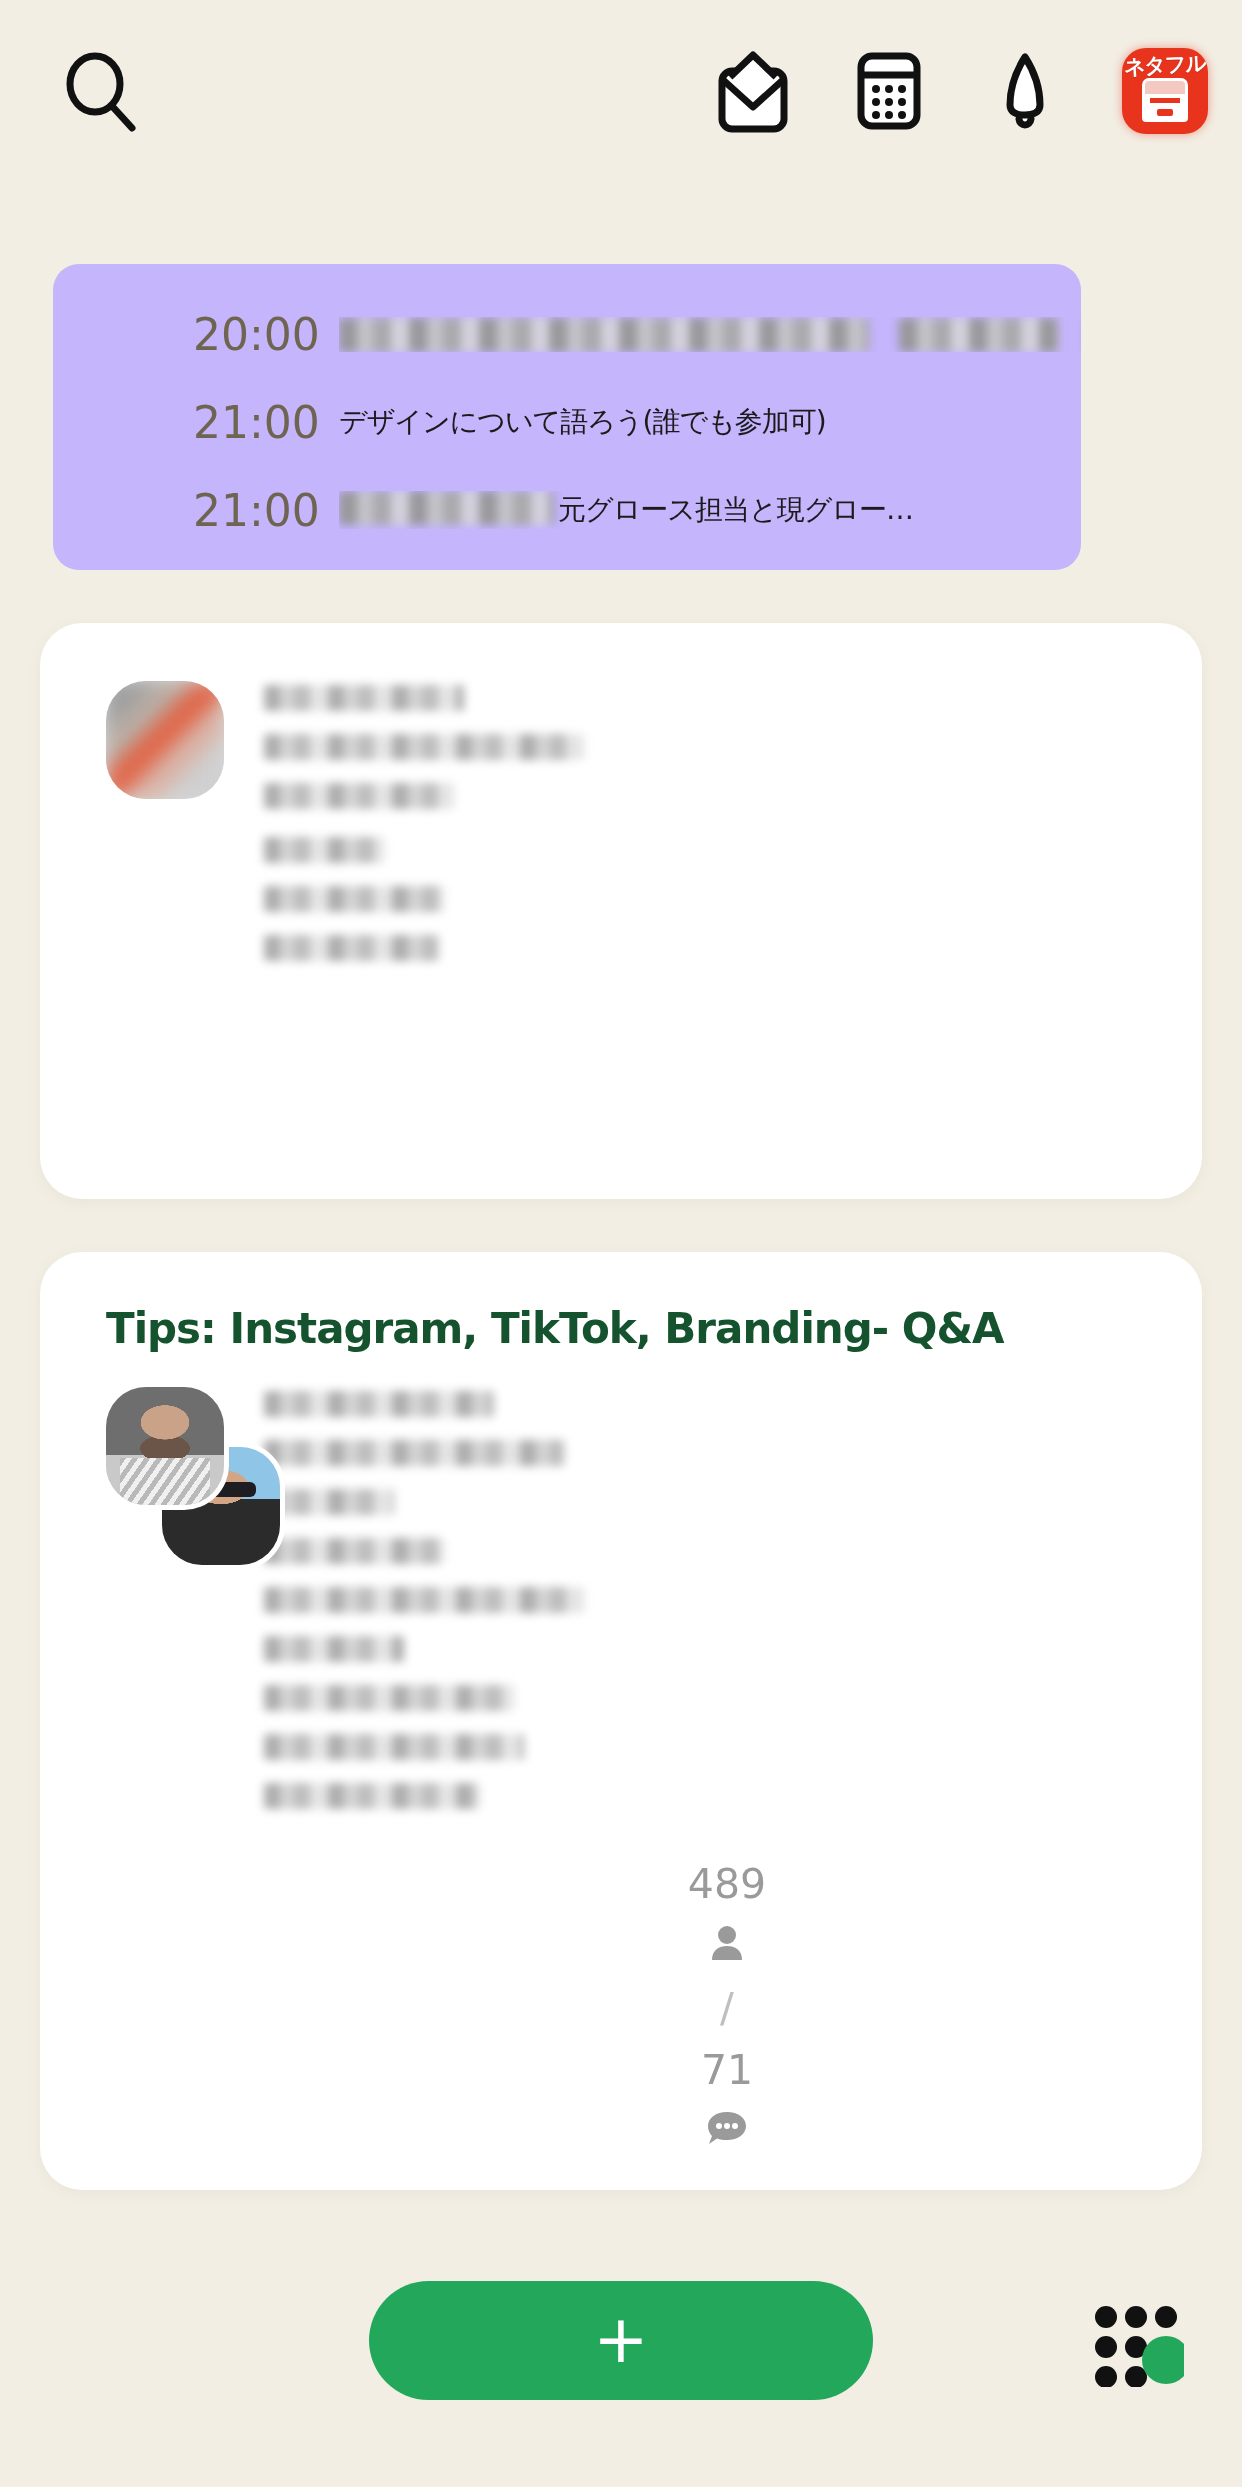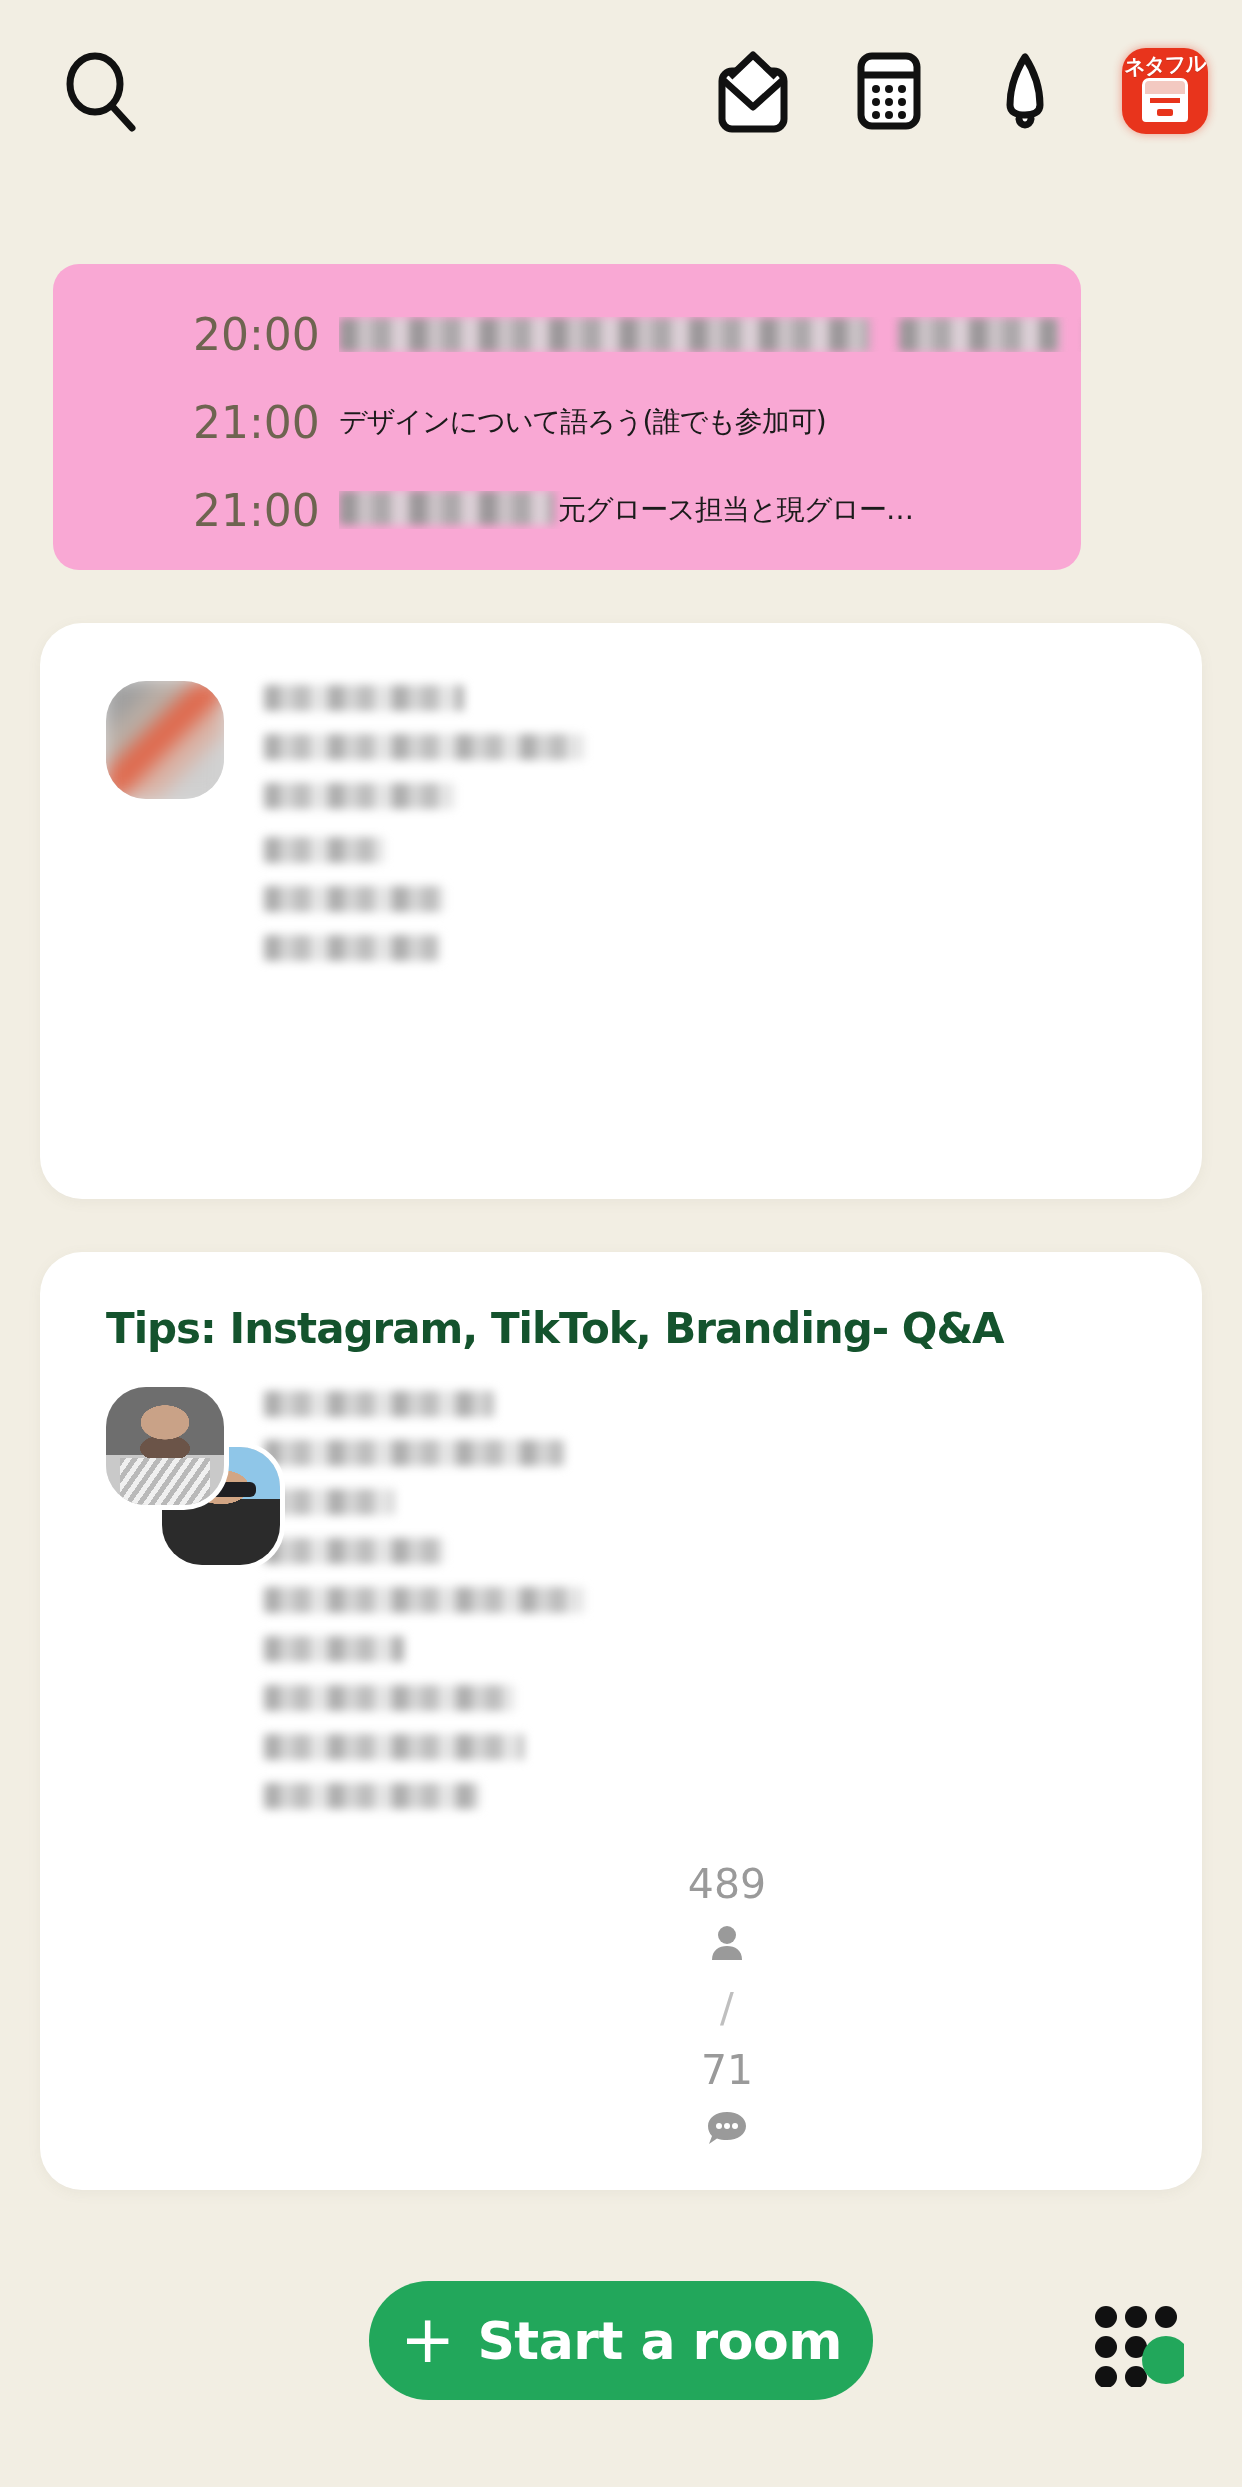--- a/index.html
+++ b/index.html
@@ -49,21 +49,21 @@
     background:#E8341C;
   }
   .avatar-badge .glyph:after{
     content:""; position:absolute; left:12px; right:12px; bottom:3px; height:7px;
     background:#E8341C; border-radius:2px;
   }
 
   
   .events-card {
     position:absolute; left:53px; top:264px; width:1028px; height:306px;
-    background:#f9a8d4; border-radius:26px;
+    background:#c4b5fd; border-radius:26px;
     padding:26px 0 0 0;
   }
   .event-row { display:flex; align-items:center; height:88px; padding-left:140px; }
   .event-time {
     width:146px; flex:none;
     font-family:"DejaVu Sans", sans-serif;
     font-size:44px; color:#6E6450; letter-spacing:0px;
   }
   .event-title {
     font-family:"DejaVu Sans", sans-serif;
@@ -337,21 +337,20 @@
         </svg>
       </span>
     </div>
   </div>
 
 
   <div class="bottom-bar">
 
     <div class="start-room-btn">
       <span class="plus">+</span>
-      <span class="lbl">Start a room</span>
     </div>
 
     <div class="hallway-btn">
       <svg viewBox="0 0 92 84" width="92" height="84">
         <g fill="#111">
           <circle cx="14" cy="14" r="11"></circle>
             <circle cx="44" cy="14" r="11"></circle>
             <circle cx="74" cy="14" r="11"></circle>
           <circle cx="14" cy="44" r="11"></circle>
             <circle cx="44" cy="44" r="11"></circle>

